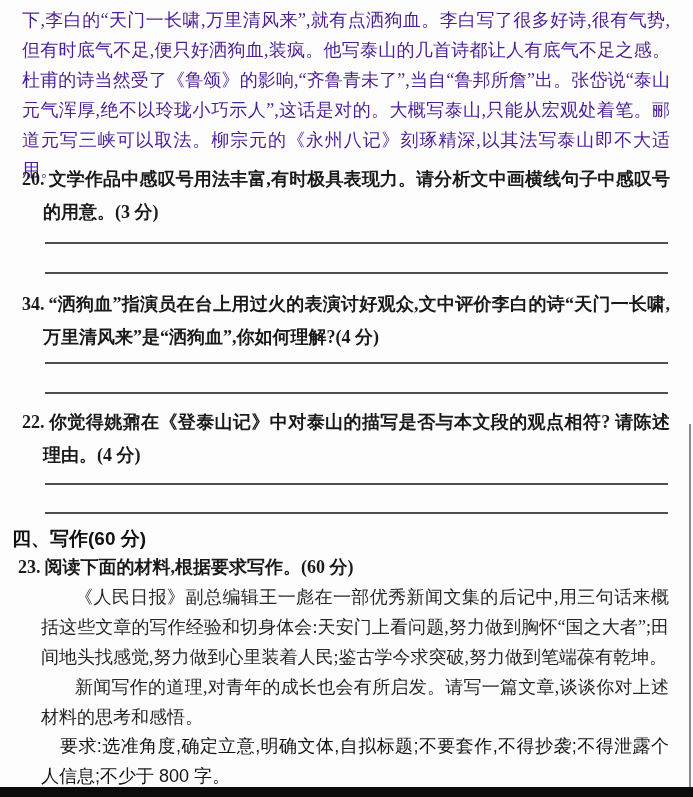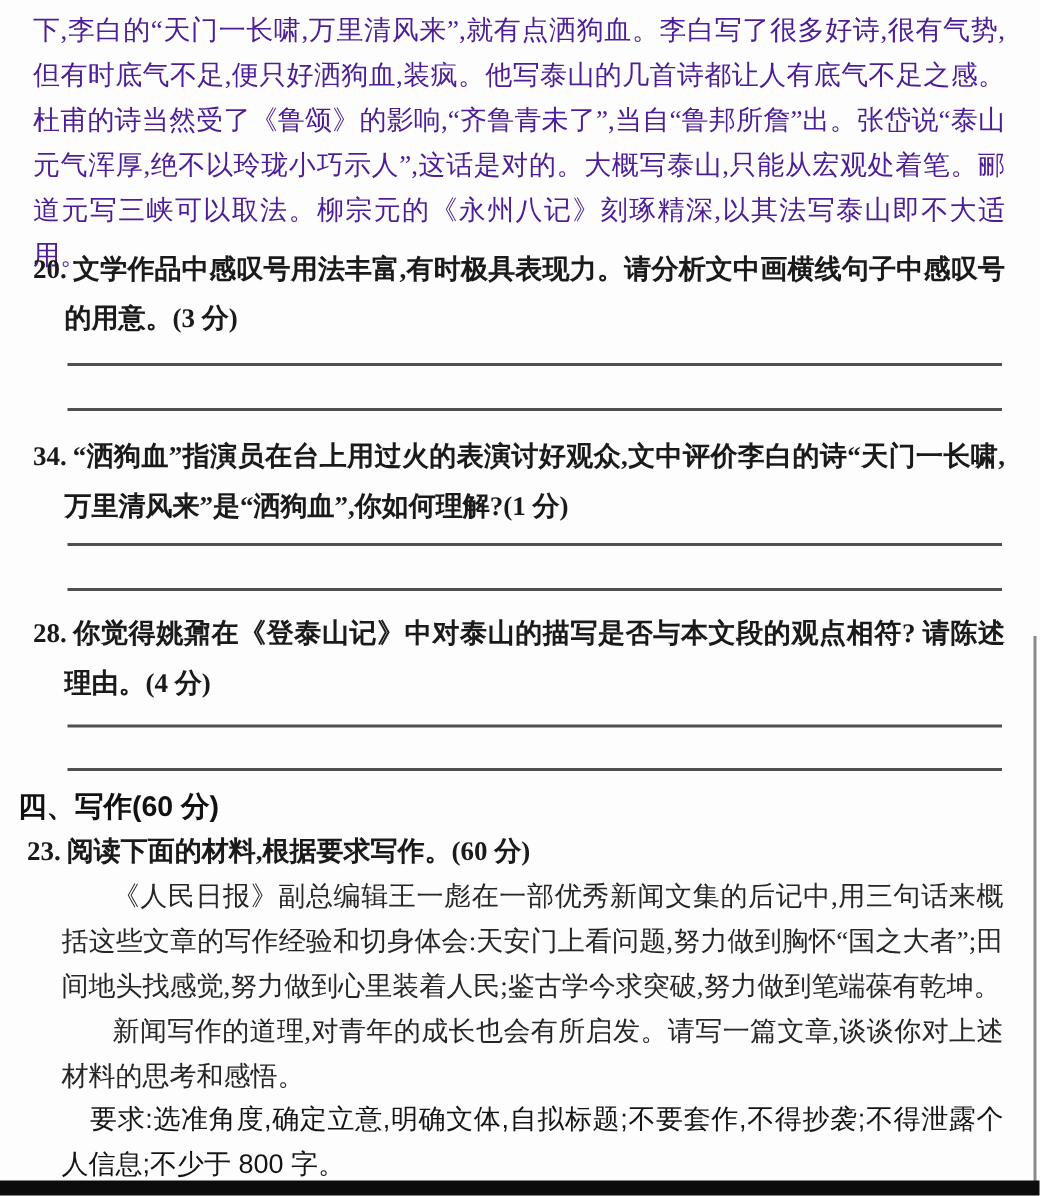--- a/index.html
+++ b/index.html
@@ -101,26 +101,26 @@
 
 <div class="page">
 
   <div class="intro">下,李白的“天门一长啸,万里清风来”,就有点洒狗血。李白写了很多好诗,很有气势,但有时底气不足,便只好洒狗血,装疯。他写泰山的几首诗都让人有底气不足之感。杜甫的诗当然受了《鲁颂》的影响,“齐鲁青未了”,当自“鲁邦所詹”出。张岱说“泰山元气浑厚,绝不以玲珑小巧示人”,这话是对的。大概写泰山,只能从宏观处着笔。郦道元写三峡可以取法。柳宗元的《永州八记》刻琢精深,以其法写泰山即不大适用。</div>
 
   <div class="question q20"><span class="qnum">20.</span><span>文学作品中感叹号用法丰富,有时极具表现力。请分析文中画横线句子中感叹号的用意。(3 分)</span></div>
 
   <div class="answer-line a1"></div>
   <div class="answer-line a2"></div>
 
-  <div class="question q21"><span class="qnum">34.</span><span>“洒狗血”指演员在台上用过火的表演讨好观众,文中评价李白的诗“天门一长啸,万里清风来”是“洒狗血”,你如何理解?(1 分)</span></div>
+  <div class="question q21"><span class="qnum">34.</span><span>“洒狗血”指演员在台上用过火的表演讨好观众,文中评价李白的诗“天门一长啸,万里清风来”是“洒狗血”,你如何理解?(4 分)</span></div>
 
   <div class="answer-line a3"></div>
   <div class="answer-line a4"></div>
 
-  <div class="question q22"><span class="qnum">28.</span><span>你觉得姚鼐在《登泰山记》中对泰山的描写是否与本文段的观点相符? 请陈述理由。(4 分)</span></div>
+  <div class="question q22"><span class="qnum">22.</span><span>你觉得姚鼐在《登泰山记》中对泰山的描写是否与本文段的观点相符? 请陈述理由。(4 分)</span></div>
 
   <div class="answer-line a5"></div>
   <div class="answer-line a6"></div>
 
   <div class="section-heading">四、写作(60 分)</div>
 
   <div class="q23"><span class="qnum">23.</span><span>阅读下面的材料,根据要求写作。(60 分)</span></div>
 
   <div class="material m1">《人民日报》副总编辑王一彪在一部优秀新闻文集的后记中,用三句话来概括这些文章的写作经验和切身体会:天安门上看问题,努力做到胸怀“国之大者”;田间地头找感觉,努力做到心里装着人民;鉴古学今求突破,努力做到笔端葆有乾坤。</div>
 

